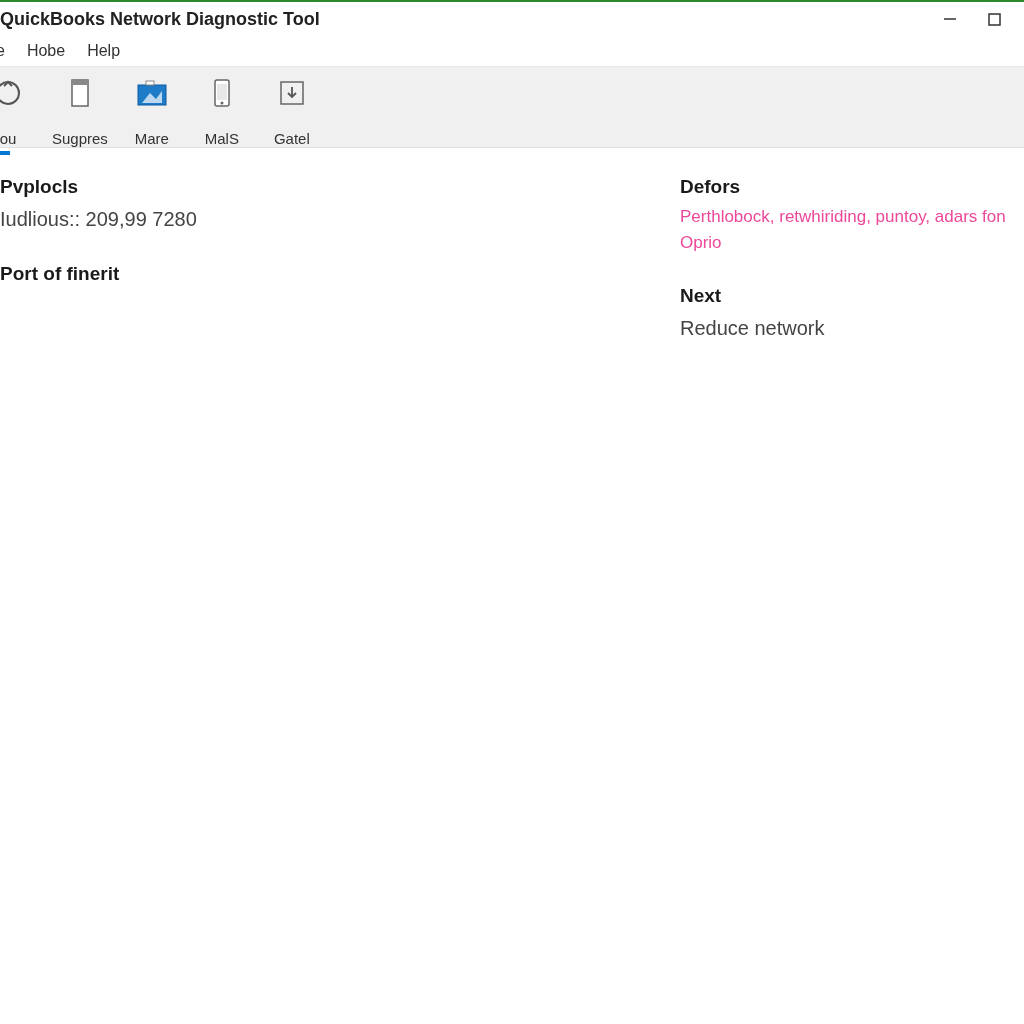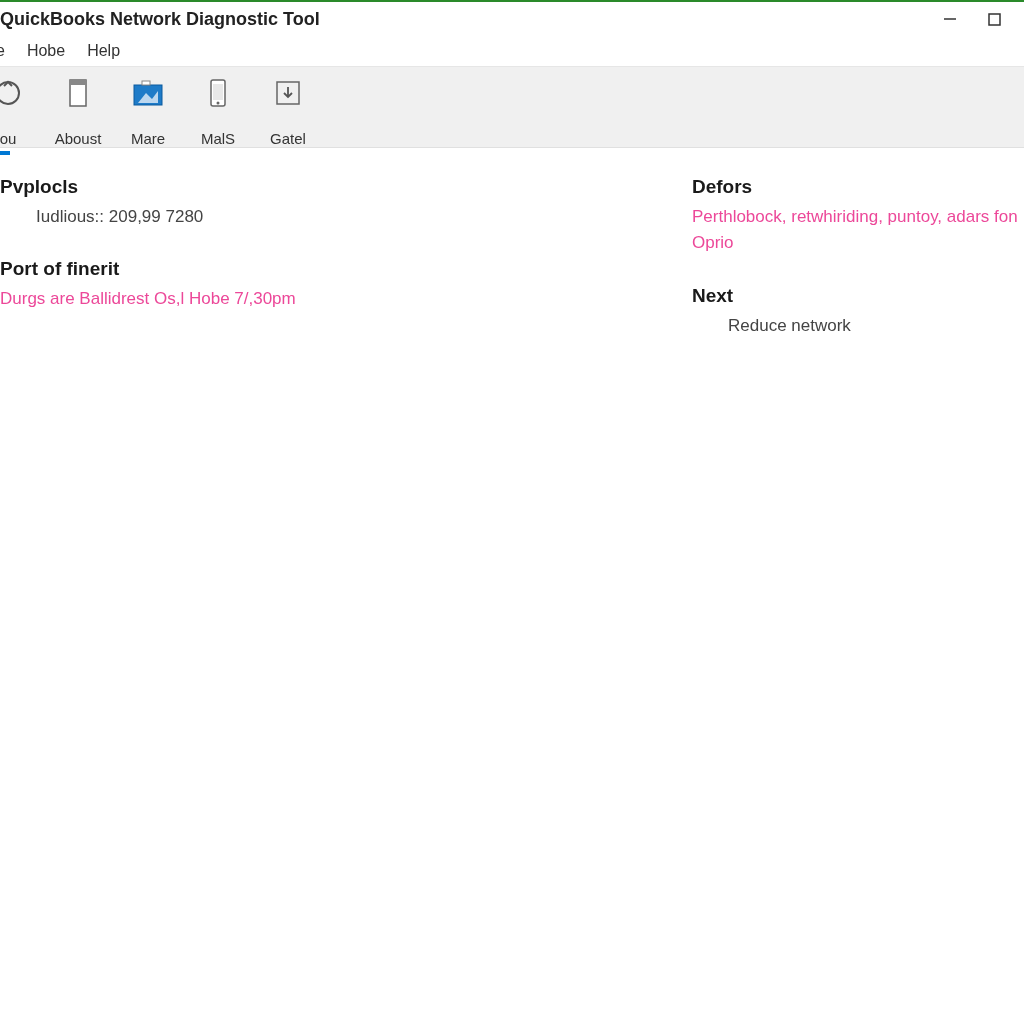--- a/index.html
+++ b/index.html
@@ -97,35 +97,34 @@
     background: #0078d4;
   }
   .tool-btn.first { margin-left: -18px; }
   
   .content {
     flex: 1;
     background: #ffffff;
     padding: 28px 0 0 0;
     display: flex;
     flex-direction: row;
-    gap: 52px;
+    gap: 40px;
   }
   .col-left { flex: 0 0 640px; display: flex; flex-direction: column; gap: 28px; }
   .col-right { flex: 1; display: flex; flex-direction: column; gap: 28px; padding-right: 4px; }
   .section-title {
     font-weight: 700;
     font-size: 19px;
     color: #1a1a1a;
     margin-bottom: 6px;
   }
   .line {
-    font-size: 17px;
+    font-size: 20px;
     color: #444;
     line-height: 1.55;
-    margin-left: 36px;
   }
   .line-green {
     font-size: 17px;
     color: #ec4899;
     line-height: 1.55;
   }
   .block { margin-left: 0; }
 </style>
 </head>
 <body>
@@ -165,21 +164,21 @@
       <div class="tool-label">ou</div>
     </div>
 
     <div class="tool-btn">
       <div class="icon-slot">
         <svg width="24" height="30" viewBox="0 0 24 30">
             <rect x="4" y="2" width="16" height="26" fill="#fff" stroke="#666" stroke-width="1.5"></rect>
             <rect x="4" y="2" width="16" height="5" fill="#888"></rect>
           </svg>
       </div>
-      <div class="tool-label">Aboust</div>
+      <div class="tool-label">Sugpres</div>
     </div>
 
     <div class="tool-btn">
       <div class="icon-slot">
         <svg width="32" height="28" viewBox="0 0 32 28">
             <rect x="2" y="6" width="28" height="20" fill="#1e7bc8" stroke="#0a5a9e" stroke-width="1"></rect>
             <rect x="10" y="2" width="8" height="4" fill="#fff" stroke="#888"></rect>
             <polygon points="6,24 14,14 20,20 26,12 26,24" fill="#fff" opacity="0.7"></polygon>
           </svg>
       </div>
@@ -213,21 +212,20 @@
 
     <div class="col-left">
 
       <div class="block">
         <div class="section-title">Pvplocls</div>
         <div class="line">Iudlious:: 209,99 7280</div>
       </div>
 
       <div class="block">
         <div class="section-title">Port of finerit</div>
-        <div class="line-green">Durgs are Ballidrest Os,l Hobe 7/,30pm</div>
       </div>
 
     </div>
 
     <div class="col-right">
 
       <div class="block">
         <div class="section-title">Defors</div>
         <div class="line-green">Perthlobock, retwhiriding, puntoy, adars fon Oprio</div>
       </div>

